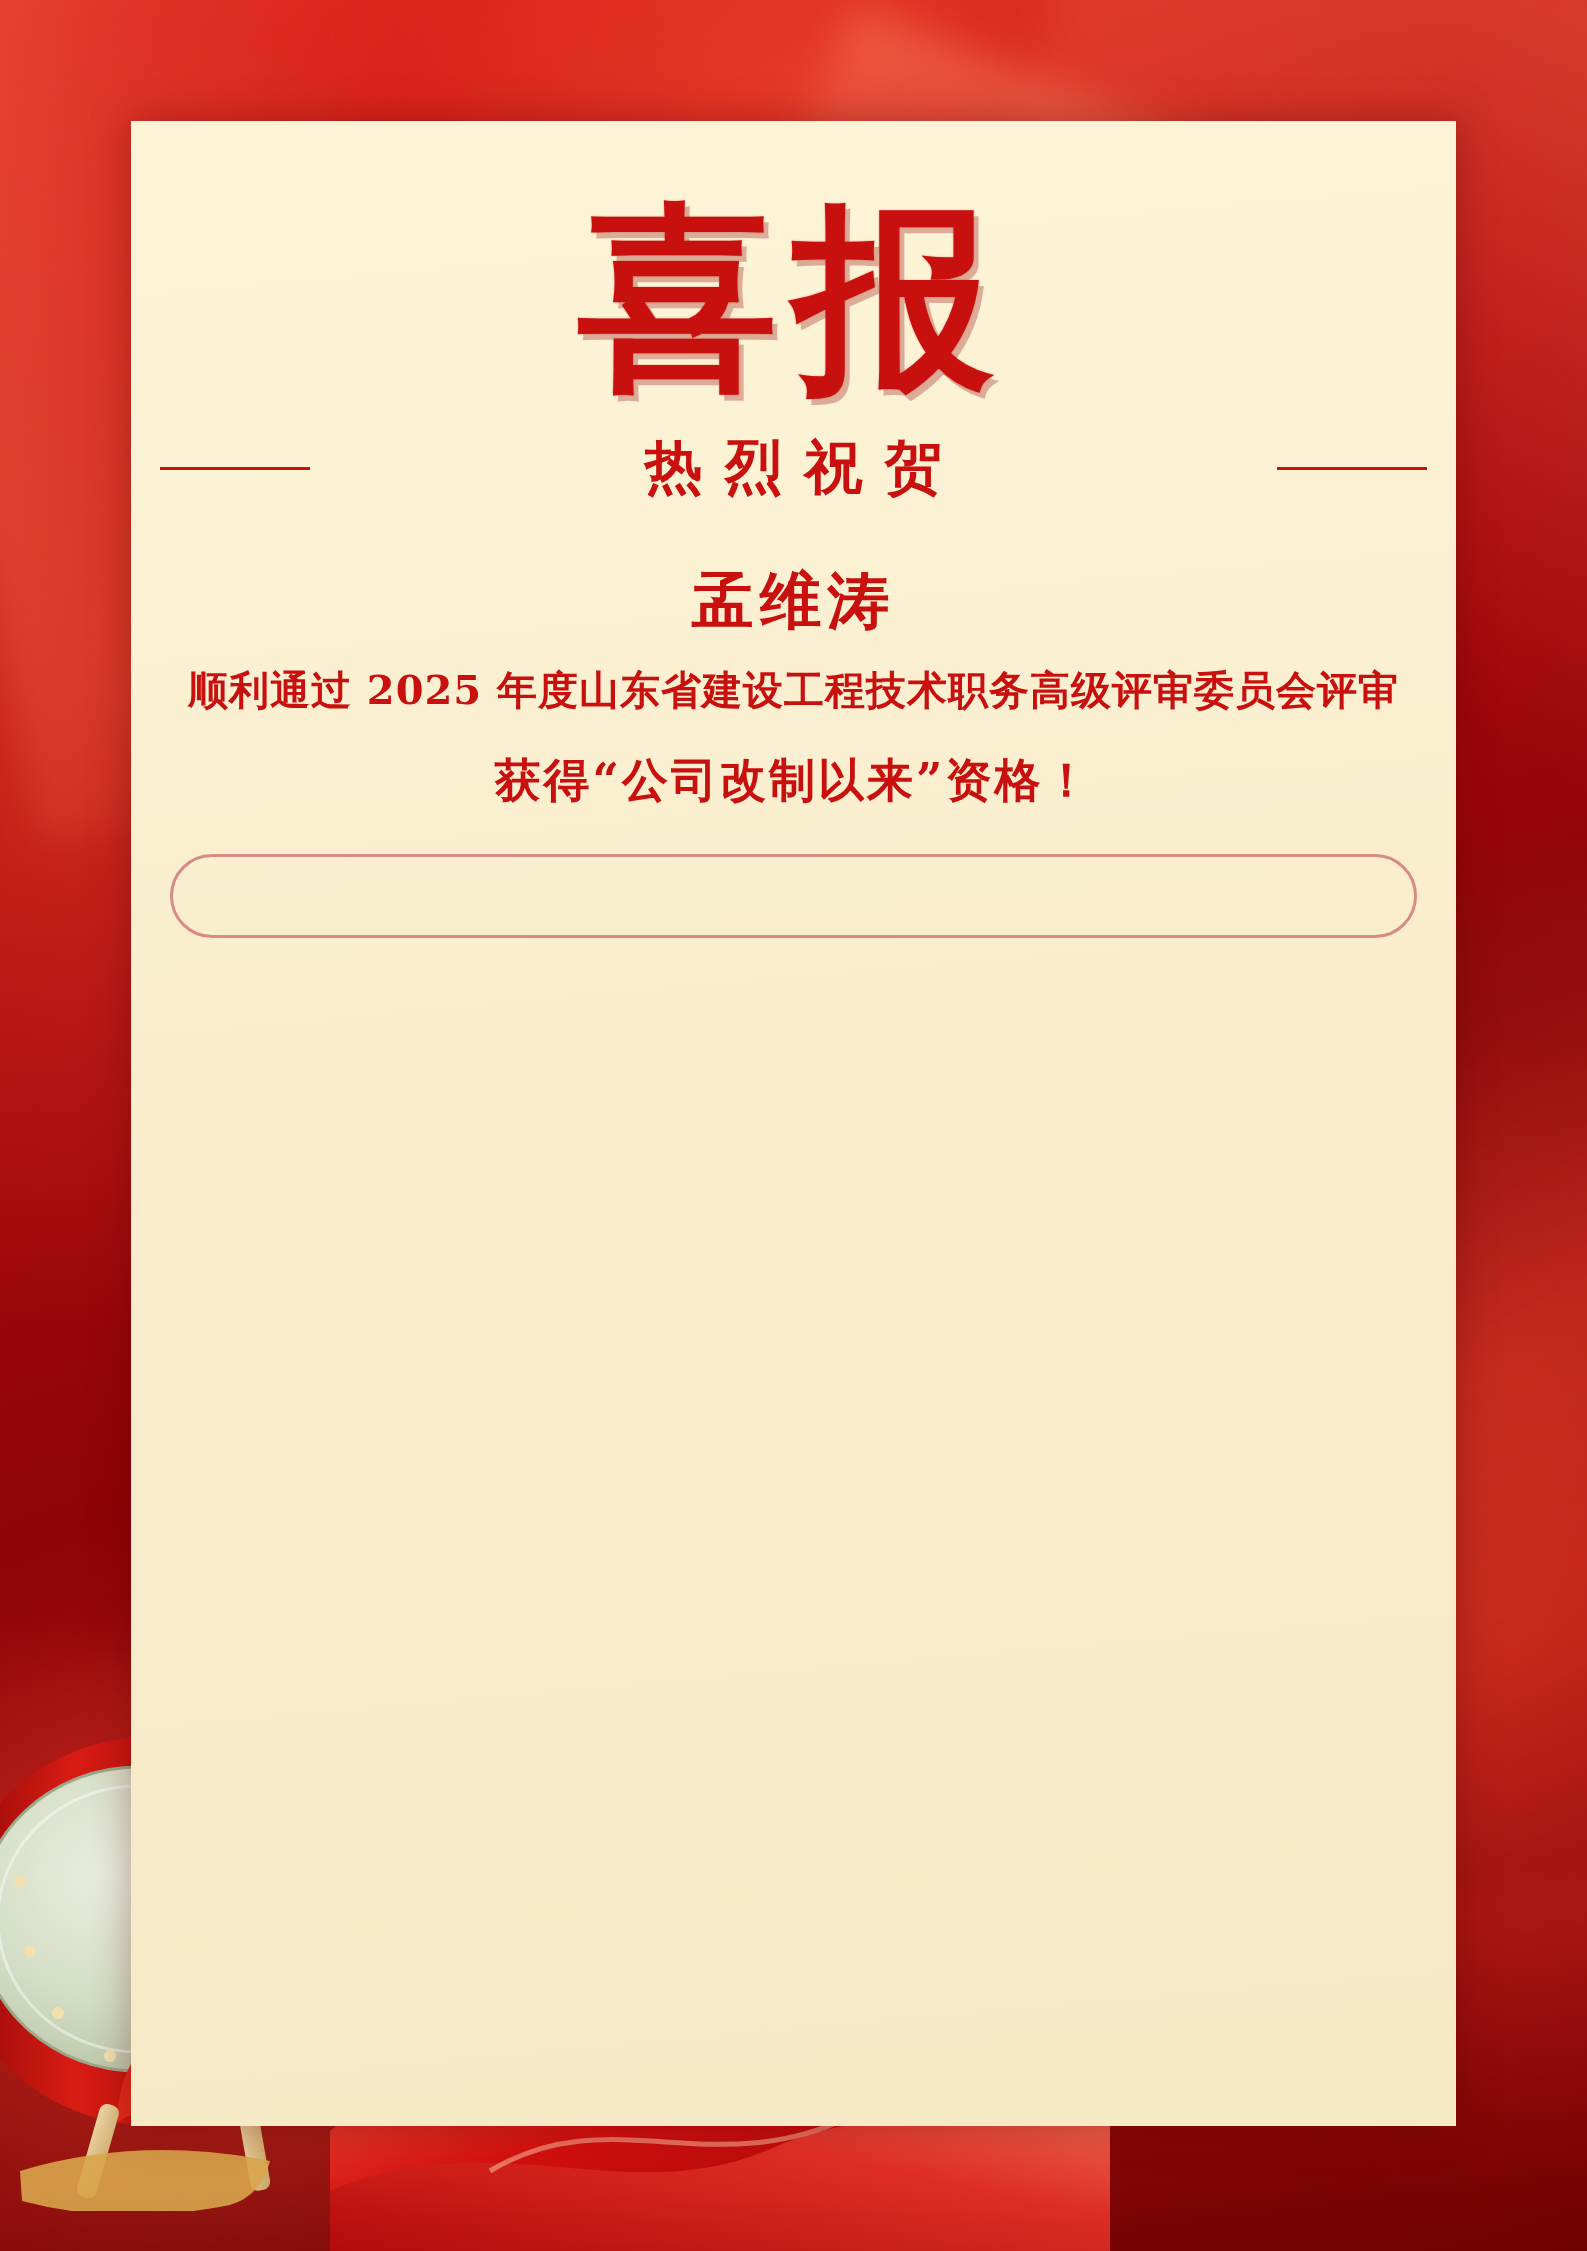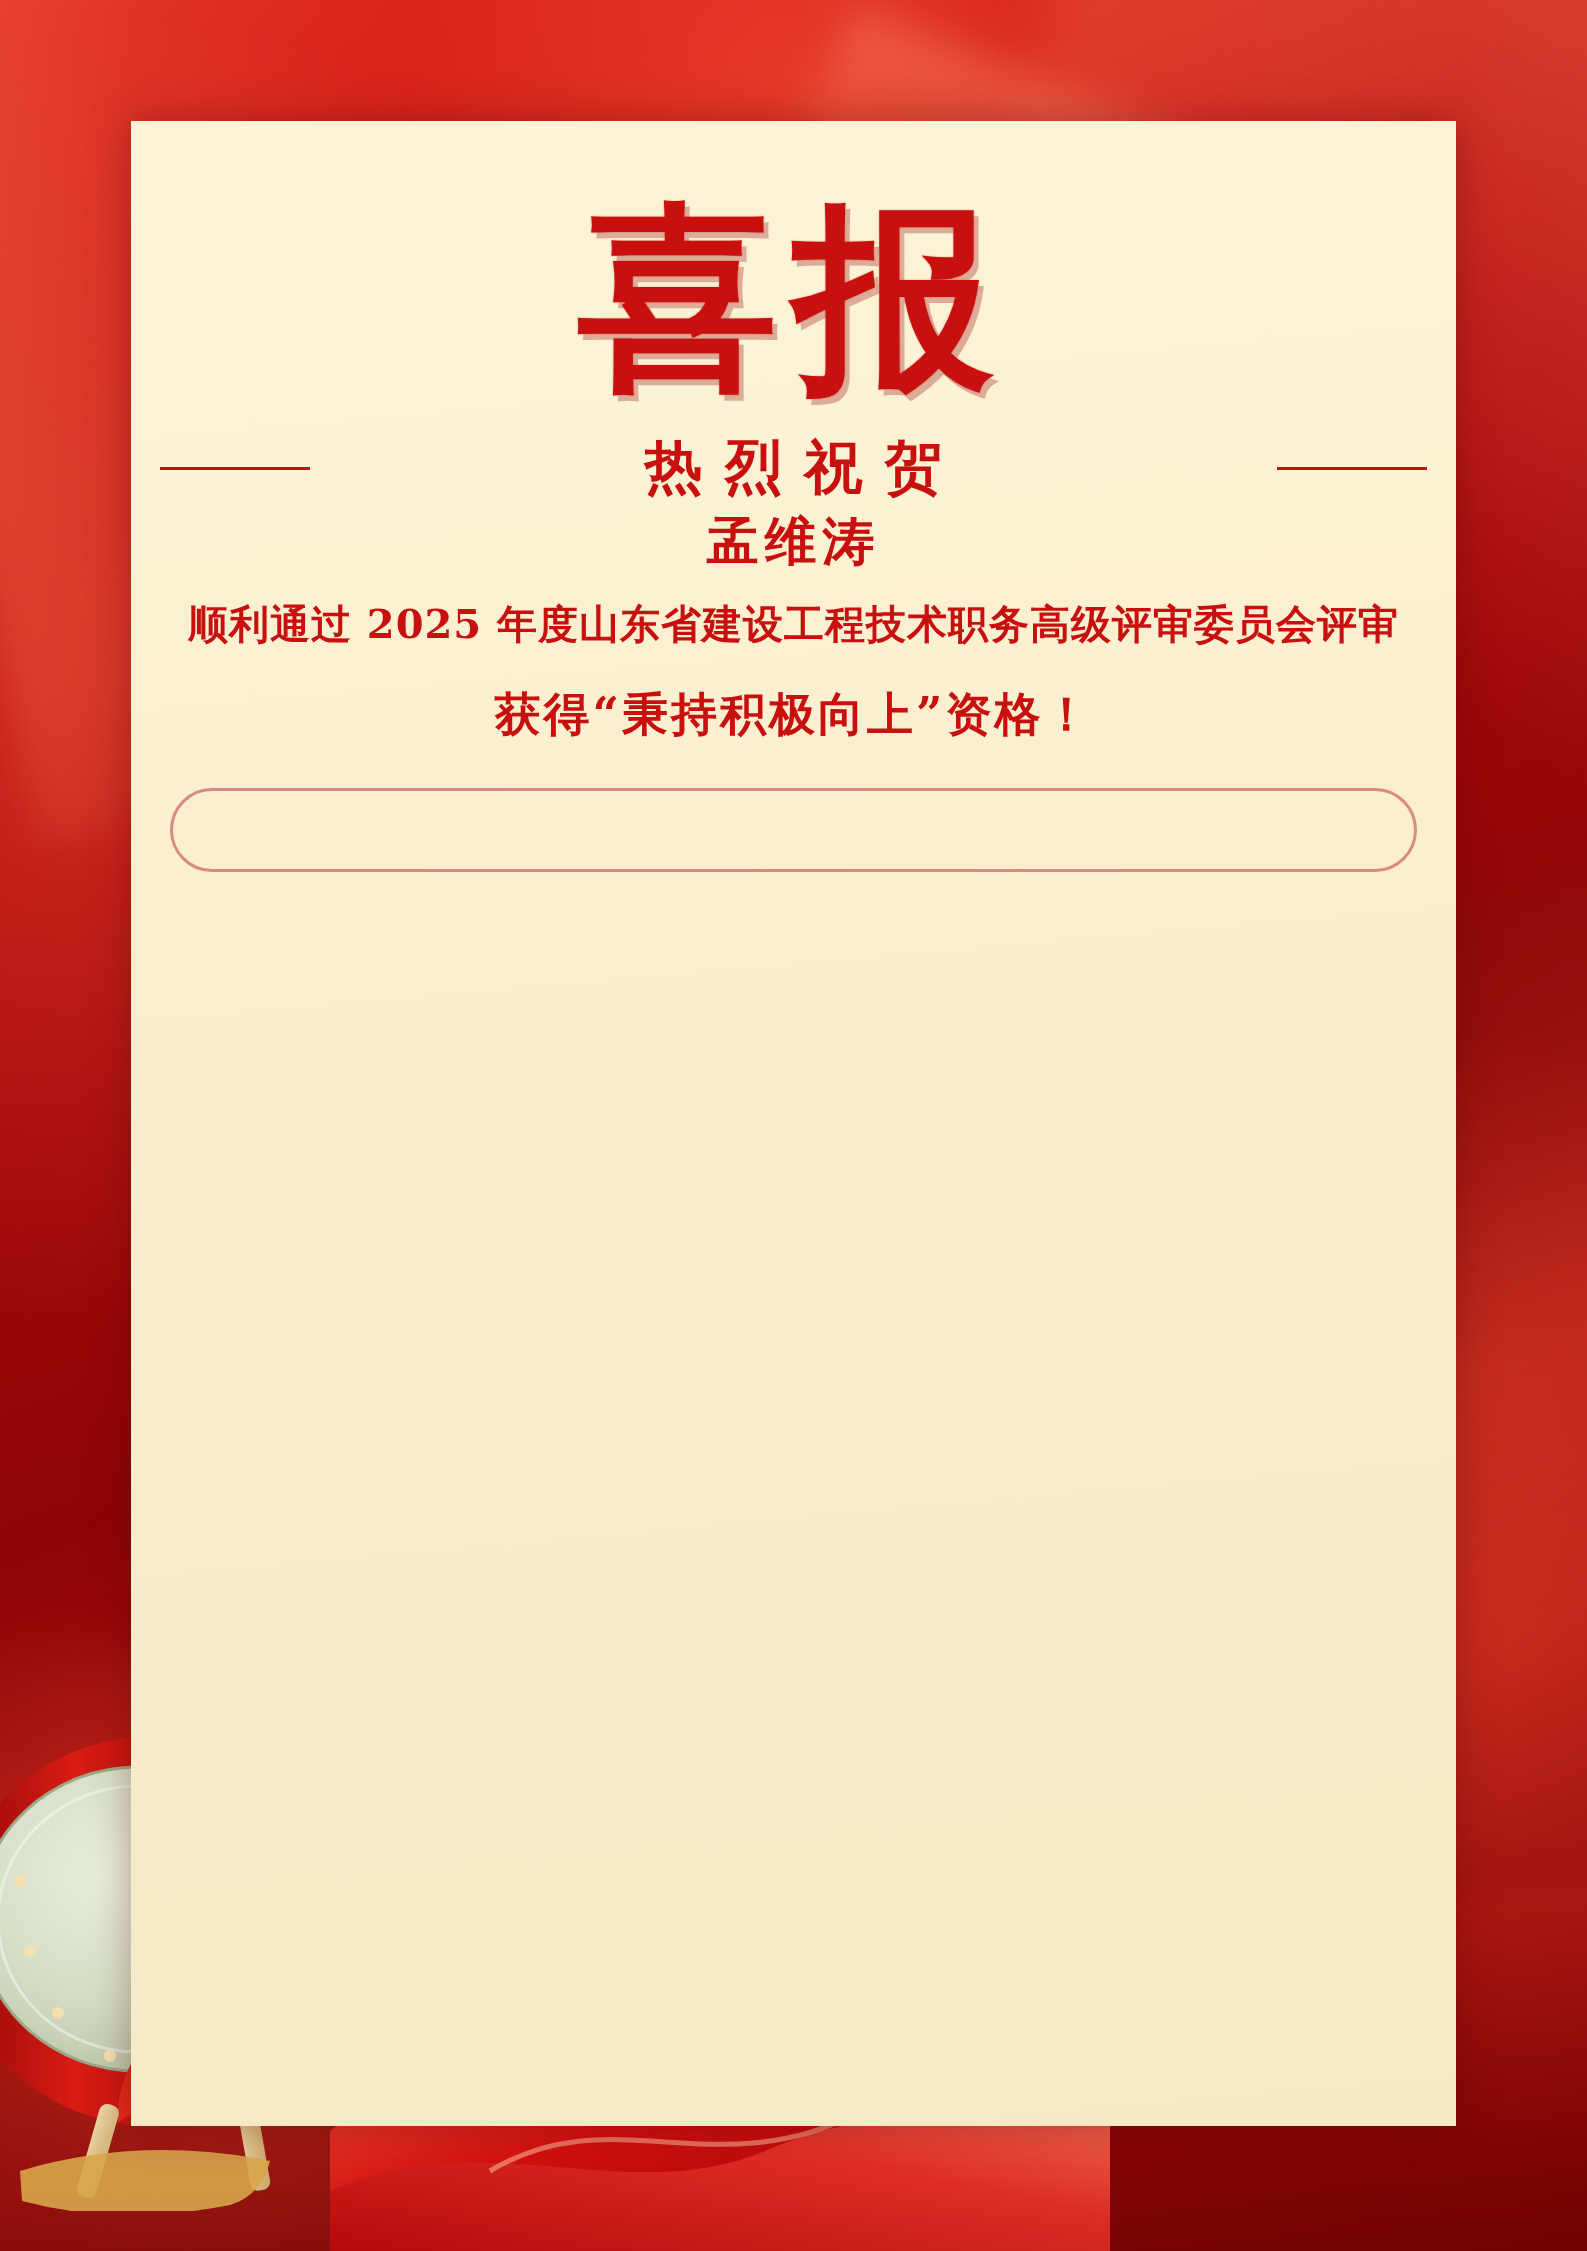--- a/index.html
+++ b/index.html
@@ -136,23 +136,24 @@
     font-family: "DejaVu Serif", "Liberation Serif", serif;
     font-weight: 700;
     font-size: 58px;
     letter-spacing: 22px;
     text-indent: 22px;
     color: #c8100f;
   }
 
   
   .name {
-    font-family: "DejaVu Serif", "Liberation Serif", serif;
-    font-weight: 700;
-    font-size: 52px;
+    margin-top: 52px;
+    font-family: "DejaVu Serif", "Liberation Serif", serif;
+    font-weight: 700;
+    font-size: 62px;
     letter-spacing: 6px;
     color: #c8100f;
   }
 
   
   .award-line1 {
     margin-top: 20px;
     font-family: "DejaVu Serif", "Liberation Serif", serif;
     font-weight: 700;
     font-size: 40px;
@@ -271,21 +272,21 @@
       <div class="congrats-row">
         <span class="rule"></span>
         <span class="congrats-text">热烈祝贺</span>
         <span class="rule"></span>
       </div>
 
       <div class="name">孟维涛</div>
 
       <div class="award-line1">顺利通过 2025 年度山东省建设工程技术职务高级评审委员会评审</div>
 
-      <div class="award-line2">获得“秉持积极向上”资格！</div>
+      <div class="award-line2">获得“公司改制以来”资格！</div>
 
       <div class="body-box">
       </div>
 
     </div>
   </div>
 
 </div>
 
 </body></html>

